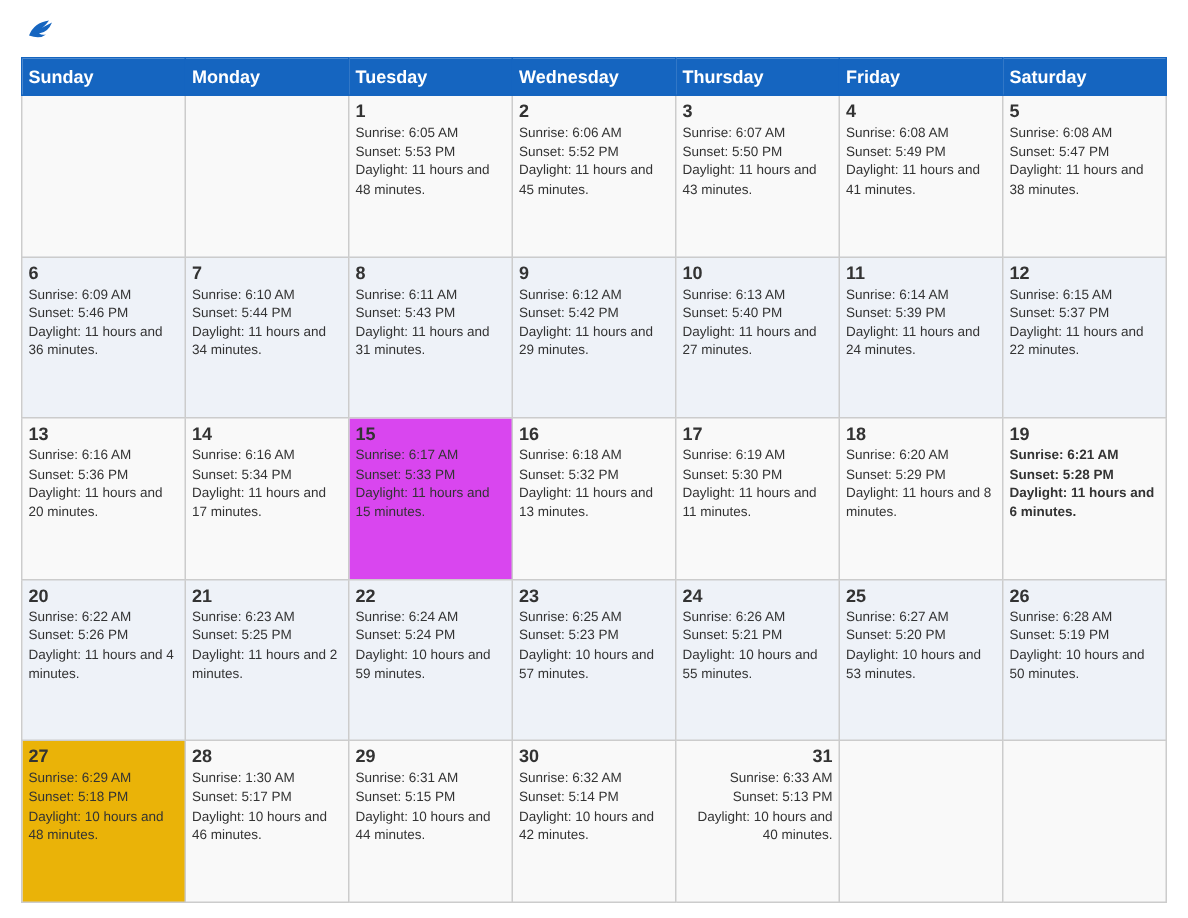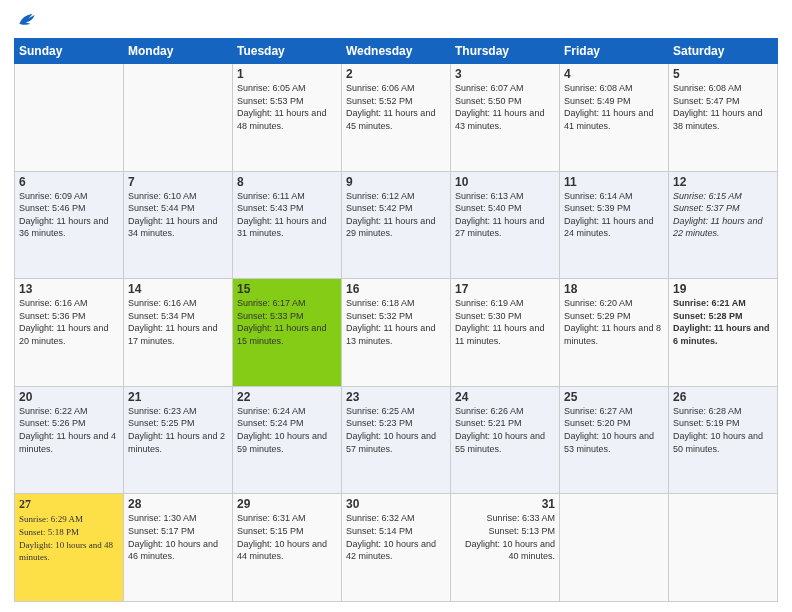--- a/index.html
+++ b/index.html
@@ -170,32 +170,32 @@
 Daylight: 11 hours and 31 minutes.</span></td>
           <td style="background-color: rgb(238, 242, 248);"><span class="day-number">9</span><span class="day-info" style="white-space: pre-line;">Sunrise: 6:12 AM
 Sunset: 5:42 PM
 Daylight: 11 hours and 29 minutes.</span></td>
           <td style="background-color: rgb(238, 242, 248);"><span class="day-number">10</span><span class="day-info" style="white-space: pre-line;">Sunrise: 6:13 AM
 Sunset: 5:40 PM
 Daylight: 11 hours and 27 minutes.</span></td>
           <td style="background-color: rgb(238, 242, 248); margin-top: 24px;"><span class="day-number">11</span><span class="day-info" style="white-space: pre-line;">Sunrise: 6:14 AM
 Sunset: 5:39 PM
 Daylight: 11 hours and 24 minutes.</span></td>
-          <td style="background-color: rgb(238, 242, 248);"><span class="day-number">12</span><span class="day-info" style="white-space: pre-line; font-style: italic;">Sunrise: 6:15 AM
+          <td style="background-color: rgb(238, 242, 248);"><span class="day-number">12</span><span class="day-info" style="white-space: pre-line;">Sunrise: 6:15 AM
 Sunset: 5:37 PM
 Daylight: 11 hours and 22 minutes.</span></td>
         </tr>
         <tr>
           <td style="background-color: rgb(249, 249, 249);"><span class="day-number">13</span><span class="day-info" style="white-space: pre-line;">Sunrise: 6:16 AM
 Sunset: 5:36 PM
 Daylight: 11 hours and 20 minutes.</span></td>
           <td style="background-color: rgb(249, 249, 249);"><span class="day-number">14</span><span class="day-info" style="white-space: pre-line;">Sunrise: 6:16 AM
 Sunset: 5:34 PM
 Daylight: 11 hours and 17 minutes.</span></td>
-          <td style="background-color: #84cc16;"><span class="day-number">15</span><span class="day-info" style="white-space: pre-line;">Sunrise: 6:17 AM
+          <td style="background-color: #d946ef;"><span class="day-number">15</span><span class="day-info" style="white-space: pre-line;">Sunrise: 6:17 AM
 Sunset: 5:33 PM
 Daylight: 11 hours and 15 minutes.</span></td>
           <td style="background-color: rgb(249, 249, 249);"><span class="day-number">16</span><span class="day-info" style="white-space: pre-line;">Sunrise: 6:18 AM
 Sunset: 5:32 PM
 Daylight: 11 hours and 13 minutes.</span></td>
           <td style="background-color: rgb(249, 249, 249);"><span class="day-number">17</span><span class="day-info" style="white-space: pre-line;">Sunrise: 6:19 AM
 Sunset: 5:30 PM
 Daylight: 11 hours and 11 minutes.</span></td>
           <td style="background-color: rgb(249, 249, 249);"><span class="day-number">18</span><span class="day-info" style="white-space: pre-line;">Sunrise: 6:20 AM
 Sunset: 5:29 PM
@@ -221,21 +221,21 @@
 Sunset: 5:21 PM
 Daylight: 10 hours and 55 minutes.</span></td>
           <td style="background-color: rgb(238, 242, 248);"><span class="day-number">25</span><span class="day-info" style="white-space: pre-line;">Sunrise: 6:27 AM
 Sunset: 5:20 PM
 Daylight: 10 hours and 53 minutes.</span></td>
           <td style="background-color: rgb(238, 242, 248);"><span class="day-number">26</span><span class="day-info" style="white-space: pre-line;">Sunrise: 6:28 AM
 Sunset: 5:19 PM
 Daylight: 10 hours and 50 minutes.</span></td>
         </tr>
         <tr>
-          <td style="background-color: #fde047; font-family: Liberation Serif, serif;"><span class="day-number">27</span><span class="day-info" style="white-space: pre-line;">Sunrise: 6:29 AM
+          <td style="background-color: #eab308;"><span class="day-number">27</span><span class="day-info" style="white-space: pre-line;">Sunrise: 6:29 AM
 Sunset: 5:18 PM
 Daylight: 10 hours and 48 minutes.</span></td>
           <td style="background-color: rgb(249, 249, 249);"><span class="day-number">28</span><span class="day-info" style="white-space: pre-line;">Sunrise: 1:30 AM
 Sunset: 5:17 PM
 Daylight: 10 hours and 46 minutes.</span></td>
           <td style="background-color: rgb(249, 249, 249);"><span class="day-number">29</span><span class="day-info" style="white-space: pre-line;">Sunrise: 6:31 AM
 Sunset: 5:15 PM
 Daylight: 10 hours and 44 minutes.</span></td>
           <td style="background-color: rgb(249, 249, 249);"><span class="day-number">30</span><span class="day-info" style="white-space: pre-line;">Sunrise: 6:32 AM
 Sunset: 5:14 PM

